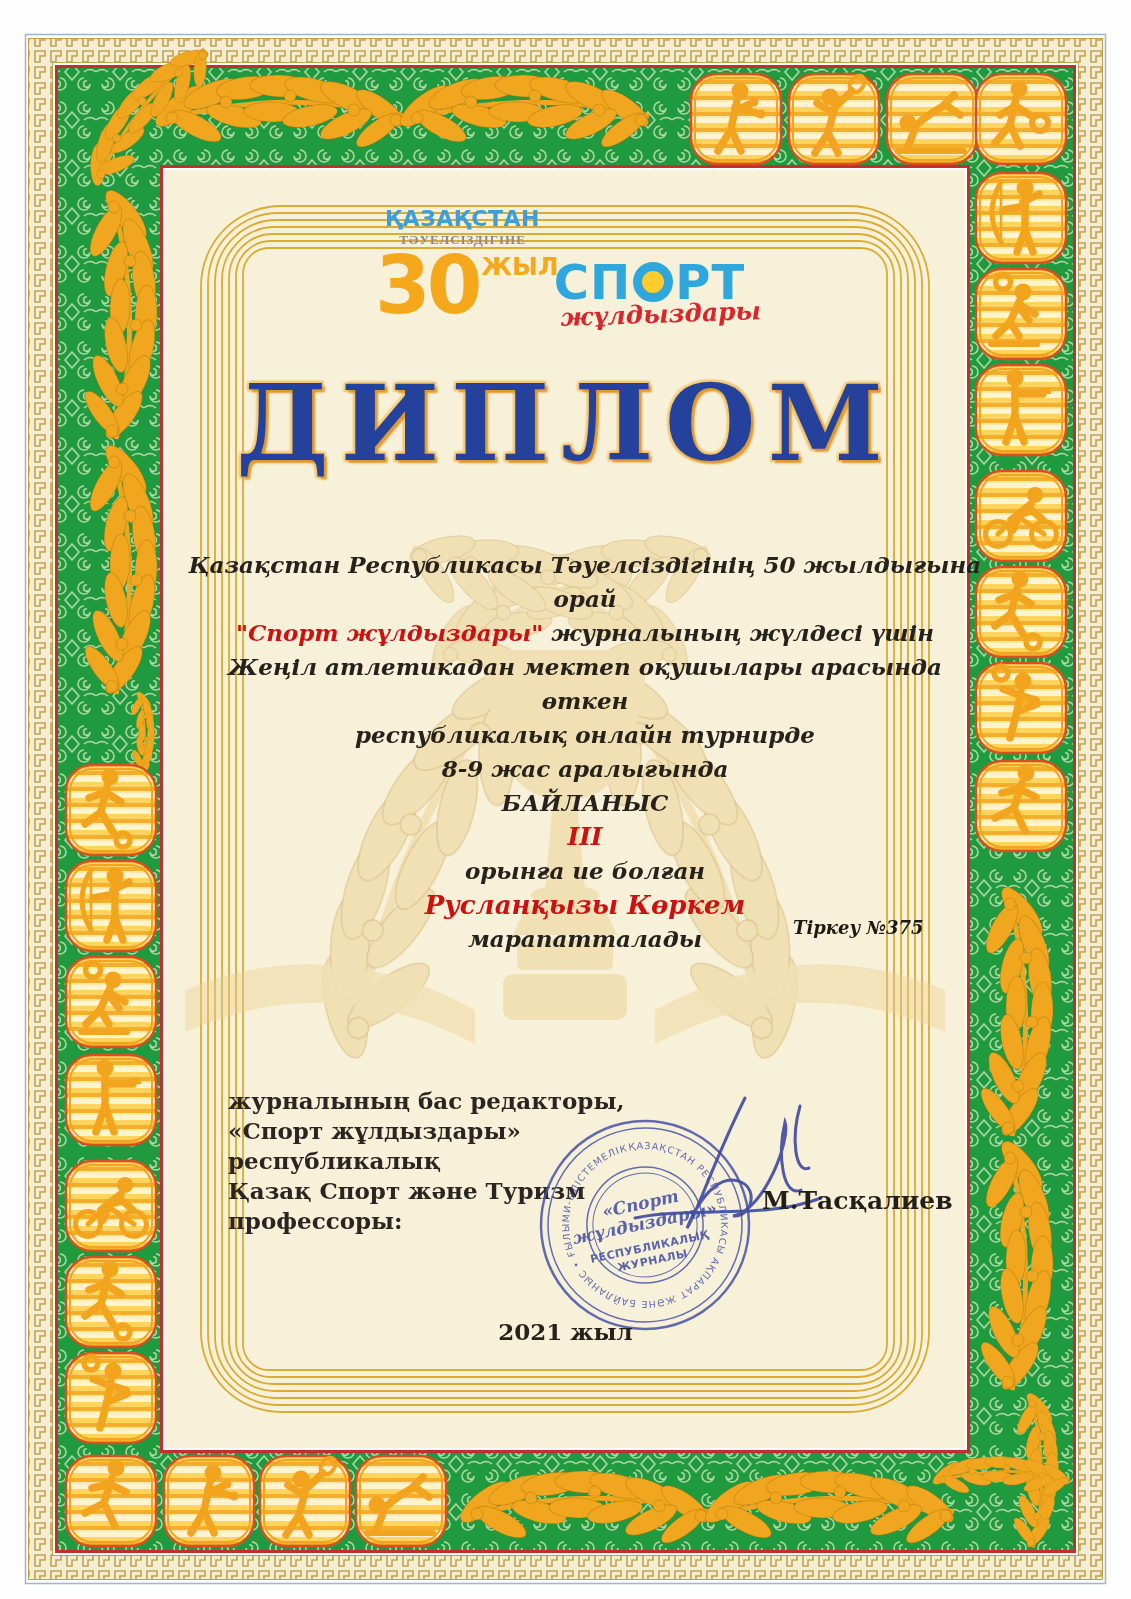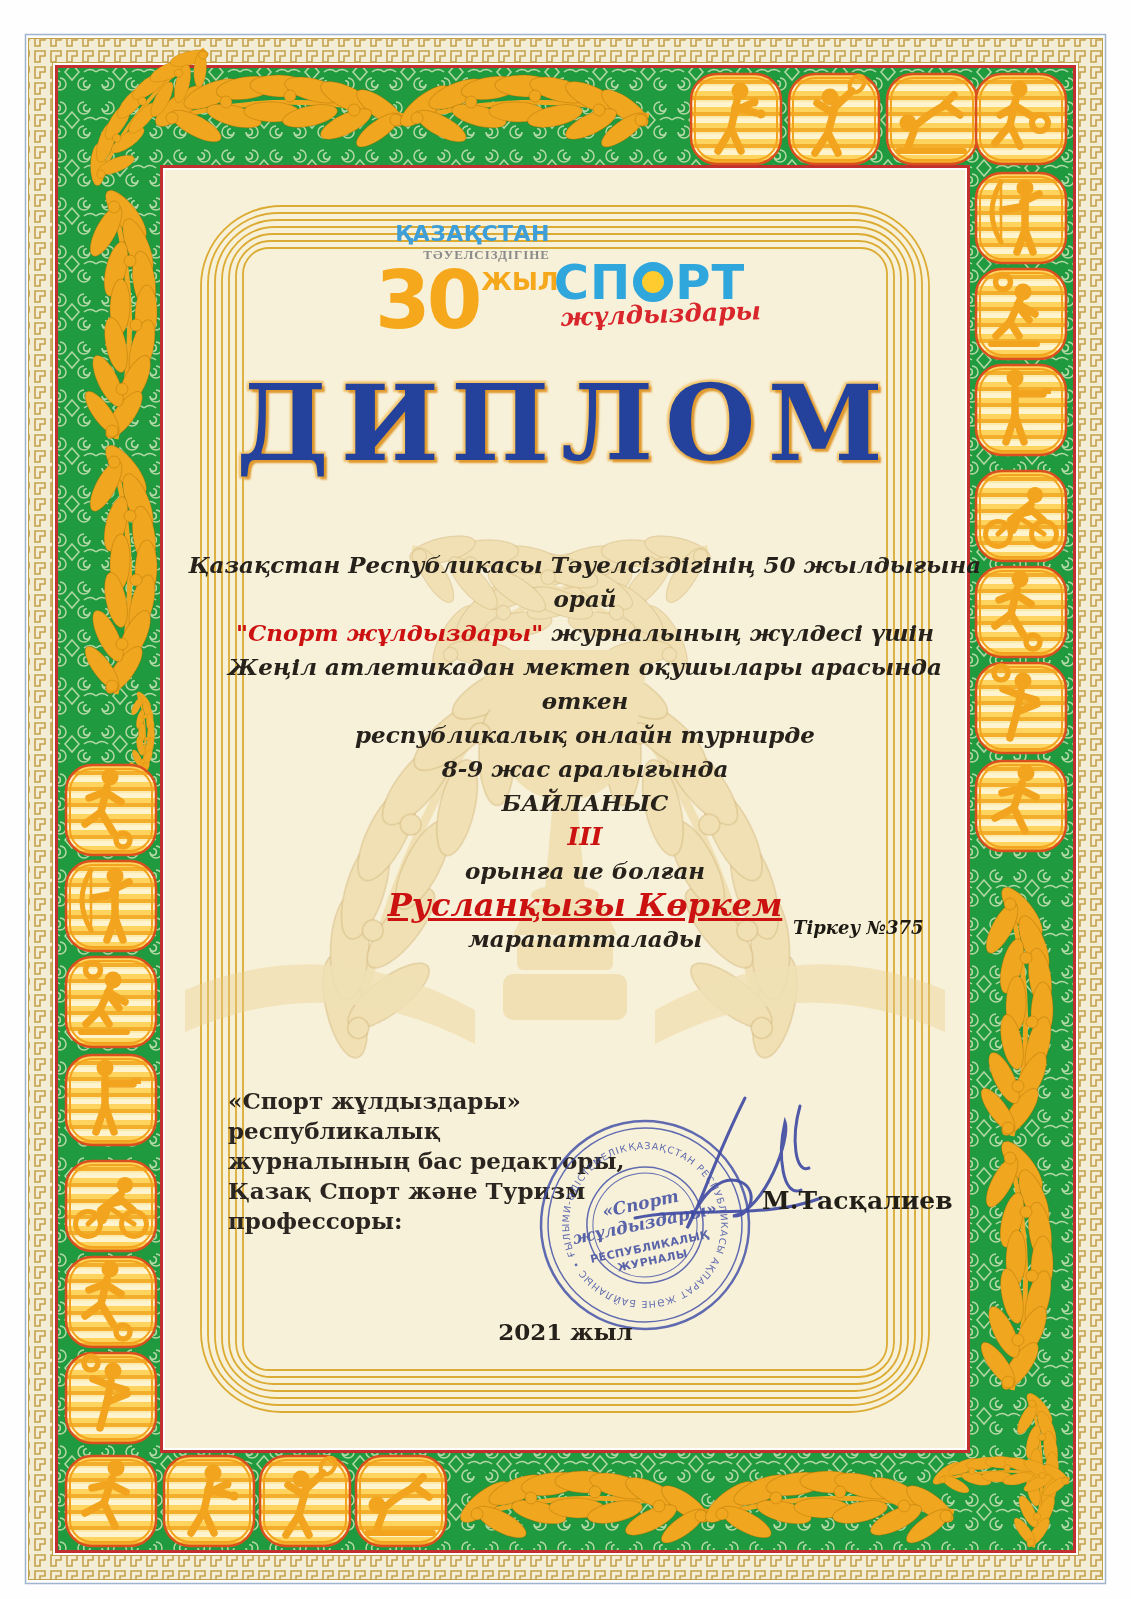--- a/index.html
+++ b/index.html
@@ -1,21 +1,21 @@
 <!DOCTYPE html>
 <html><head>
 <meta charset="utf-8">
 <style>
   html,body{margin:0;padding:0;background:#fff;}
   .page{position:relative;width:1131px;height:1599px;background:#fefefe;overflow:hidden;
         font-family:"DejaVu Serif","Liberation Serif",serif;}
   .deco{position:absolute;left:0;top:0;}
   .abs{position:absolute;}
   
-  .logo30{left:375px;top:221px;width:175px;text-align:right;font-family:"DejaVu Sans","Liberation Sans",sans-serif;}
+  .logo30{left:375px;top:206px;width:175px;text-align:center;font-family:"DejaVu Sans","Liberation Sans",sans-serif;}
   .l30a{font-size:22px;font-weight:800;color:#3e9fd8;letter-spacing:.5px;}
   .l30b{font-size:13px;font-weight:700;color:#8a8a8a;letter-spacing:1px;margin-top:1px;font-family:Liberation Serif, serif;}
   .l30c{margin-top:2px;line-height:.9;}
   .n30{font-size:80px;font-weight:800;color:#f6a81c;letter-spacing:-4px;}
   .zhyl{font-size:25px;font-weight:800;color:#f6a81c;position:relative;top:-38px;margin-left:3px;}
   
   .logoSport{left:532px;top:258px;width:235px;}
   .sportword{display:flex;align-items:center;justify-content:center;font-family:"DejaVu Sans","Liberation Sans",sans-serif;
              font-size:48px;font-weight:800;color:#2fa6dc;letter-spacing:1px;line-height:1;}
   .o-sun{display:inline-block;width:40px;height:40px;border-radius:50%;background:#ffcb2e;
@@ -25,21 +25,21 @@
   
   .title{left:163px;top:362px;width:805px;text-align:center;font-size:104px;font-weight:900;color:#24419b;
          letter-spacing:12px;
          text-shadow:3px 3px 2px rgba(222,150,40,.95),-2px -2px 2px rgba(245,200,110,.85),
                      2px -2px 2px rgba(232,170,60,.7),-2px 2px 2px rgba(232,170,60,.7);}
   
   .body-block{left:185px;top:548px;width:800px;text-align:center;font-style:italic;font-weight:700;
               font-size:23px;color:#26221b;line-height:34px;}
   .red{color:#cc1111;}
   .place-line{font-size:25px;}
-  .recipient-line{font-size:32px;text-decoration:underline;}
+  .recipient-line{font-size:26px;}
   .reg{left:793px;top:917px;width:170px;font-style:italic;font-weight:700;font-size:18px;color:#1d1a14;}
   
   .editor-block{left:228px;top:1086px;width:420px;font-weight:700;font-size:23px;color:#2a2520;line-height:30px;}
   .signer{left:762px;top:1186px;font-weight:700;font-size:25px;color:#221f19;}
   .year{left:163px;top:1318px;width:805px;text-align:center;font-weight:700;font-size:23px;color:#26221b;}
   .stamp-svg{left:525px;top:1105px;}
   .sig-svg{left:595px;top:1078px;}
   .st-it{font-family:"DejaVu Serif","Liberation Serif",serif;font-style:italic;font-weight:700;font-size:17px;
          fill:#3e4ba0;text-anchor:middle;}
   .st-sm{font-family:"DejaVu Sans","Liberation Sans",sans-serif;font-weight:700;font-size:11px;
@@ -409,22 +409,22 @@
   <div>БАЙЛАНЫС</div>
   <div class="red place-line">III</div>
   <div>орынға ие болған</div>
   <div class="red recipient-line">Русланқызы Көркем</div>
   <div>марапатталады</div>
 </div>
 
 <div class="abs reg">Тіркеу №375</div>
 
 <div class="abs editor-block">
+  <div>журналының бас редакторы,</div>
   <div>«Спорт жұлдыздары» республикалық</div>
-  <div>журналының бас редакторы,</div>
   <div>Қазақ Спорт және Туризм</div>
   <div>профессоры:</div>
 </div>
 
 <svg class="abs stamp-svg" width="240" height="240" viewBox="0 0 240 240">
   <g transform="rotate(-12 120 120)" opacity="0.85">
     <circle cx="120" cy="120" r="104" fill="none" stroke="#4553a9" stroke-width="2.5"></circle>
     <circle cx="120" cy="120" r="97" fill="none" stroke="#4553a9" stroke-width="1.5"></circle>
     <circle cx="120" cy="120" r="58" fill="none" stroke="#4553a9" stroke-width="1.5"></circle>
     <circle cx="120" cy="120" r="52" fill="none" stroke="#4553a9" stroke-width="1"></circle>

